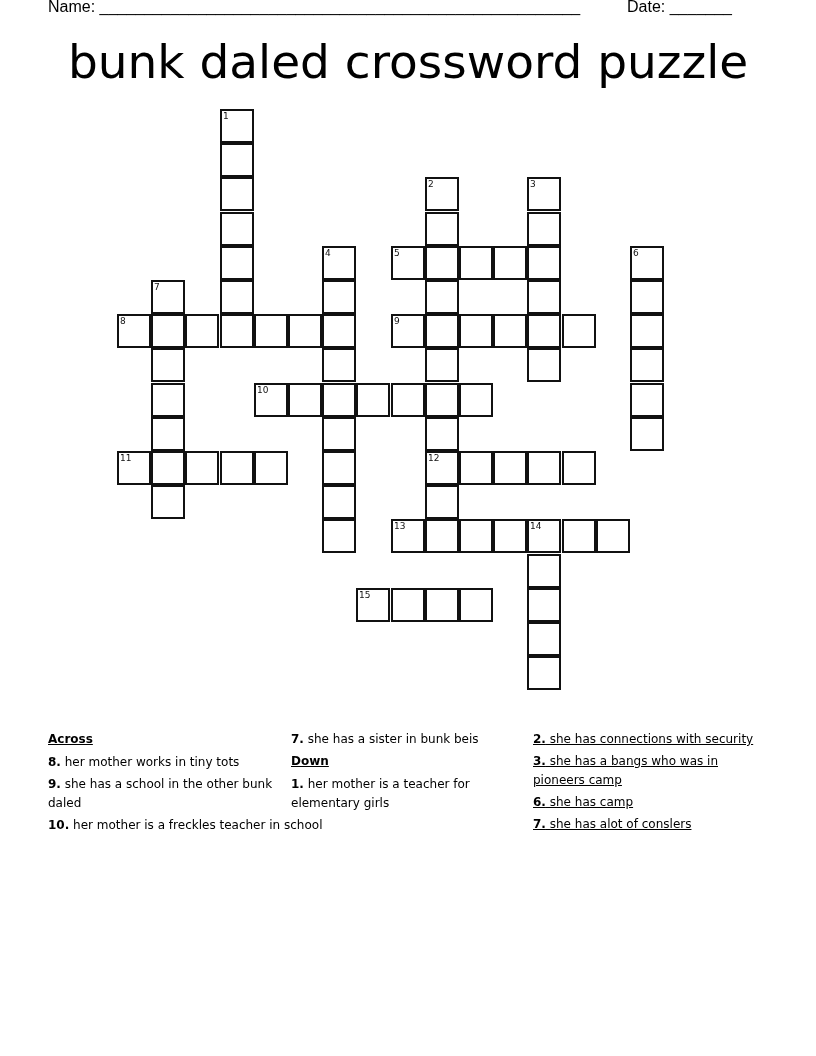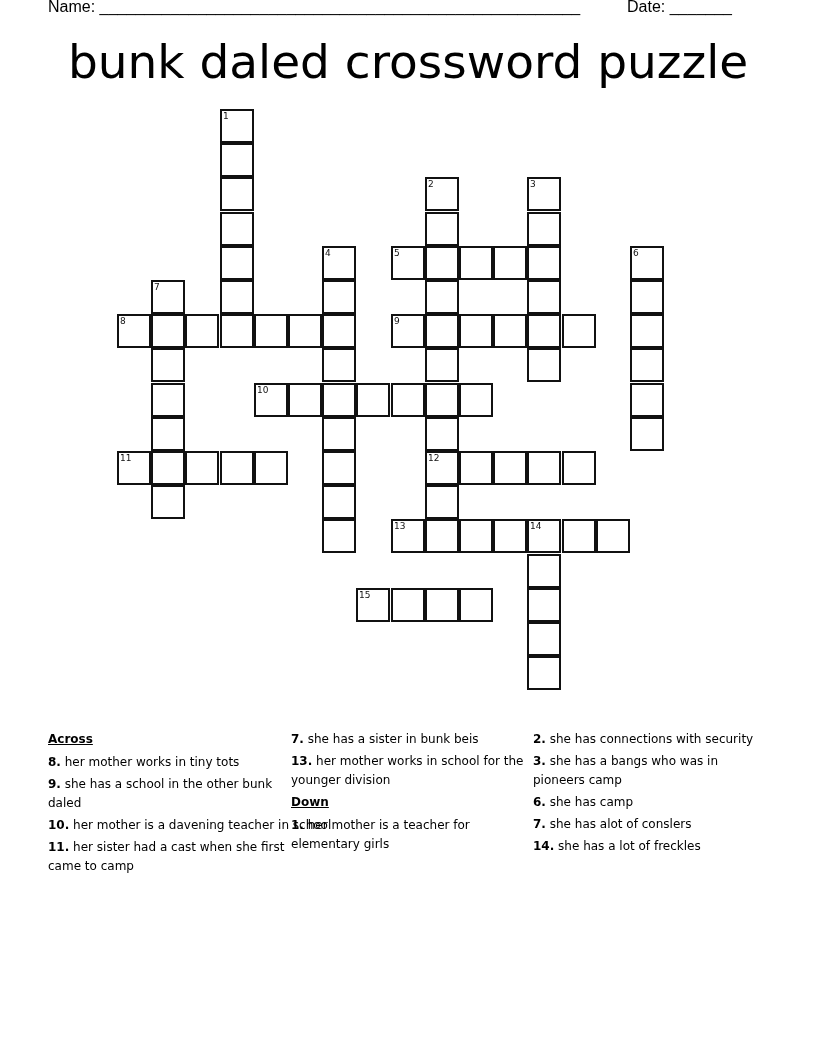--- a/index.html
+++ b/index.html
@@ -7,21 +7,21 @@
   .header-line { position: absolute; top: -2px; left: 48px; width: 700px; font-family: "Liberation Sans", sans-serif; font-size: 16px; white-space: pre; }
   .hdr-name { position: absolute; left: 0; top: 0; }
   .hdr-date { position: absolute; left: 579px; top: 0; }
   .title { position: absolute; top: 34px; left: 0; width: 816px; text-align: center; font-family: "DejaVu Sans", sans-serif; font-size: 47px; letter-spacing: 0px; }
   .grid { position: absolute; left: 0; top: 0; width: 816px; height: 700px; }
   .cell { position: absolute; width: 34px; height: 34px; box-sizing: border-box; border: 2px solid #111; background: #fff; margin-left: -1px; margin-top: -1px; }
   .cell .num { position: absolute; left: 1px; top: 0px; font-size: 9px; line-height: 10px; font-family: "DejaVu Sans", sans-serif; color: #111; }
   .clues { position: absolute; top: 702px; font-family: "DejaVu Sans", sans-serif; font-size: 12px; line-height: 19px; margin-top: 28px; }
   .col1 { left: 48px; width: 238px; }
   .col2 { left: 291px; width: 236px; }
-  .col3 { left: 533px; width: 240px; }
+  .col3 { left: 533px; width: 240px; text-decoration: underline; }
   .clue-head { font-weight: bold; text-decoration: underline; margin-bottom: 4px; }
   .clue { margin-bottom: 3px; }
   .clue b { font-weight: bold; }
   .down-head { margin-top: 2px; }
 </style>
 </head>
 <body>
 
 <div class="header-line">
   <span class="hdr-name">Name: ______________________________________________________</span>
@@ -144,30 +144,27 @@
     </div>
     <div class="cell" style="left: 392px; top: 589px;"></div>
     <div class="cell" style="left: 426px; top: 589px;"></div>
     <div class="cell" style="left: 460px; top: 589px;"></div>
   </div>
 
 <div class="clues col1">
   <div class="clue-head">Across</div>
   <div class="clue"><b>8.</b><span> her mother works in tiny tots</span></div>
   <div class="clue"><b>9.</b><span> she has a school in the other bunk daled</span></div>
-  <div class="clue" style="white-space:nowrap"><b>10.</b><span> her mother is a davening teacher in school</span></div>
-  <div class="clue"><b>11.</b><span> her sister had a cast when she first came to camp</span></div>
+  <div class="clue" style="white-space:nowrap"><b>10.</b><span> her mother is a freckles teacher in school</span></div>
 </div>
 
 <div class="clues col2">
   <div class="clue"><b>7.</b><span> she has a sister in bunk beis</span></div>
-  <div class="clue"><b>13.</b><span> her mother works in school for the younger division</span></div>
   <div class="clue-head down-head">Down</div>
   <div class="clue"><b>1.</b><span> her mother is a teacher for elementary girls</span></div>
 </div>
 
 <div class="clues col3">
   <div class="clue"><b>2.</b><span> she has connections with security</span></div>
   <div class="clue"><b>3.</b><span> she has a bangs who was in pioneers camp</span></div>
   <div class="clue"><b>6.</b><span> she has camp</span></div>
   <div class="clue"><b>7.</b><span> she has alot of conslers</span></div>
-  <div class="clue"><b>14.</b><span> she has a lot of freckles</span></div>
 </div>
 
 </body></html>

